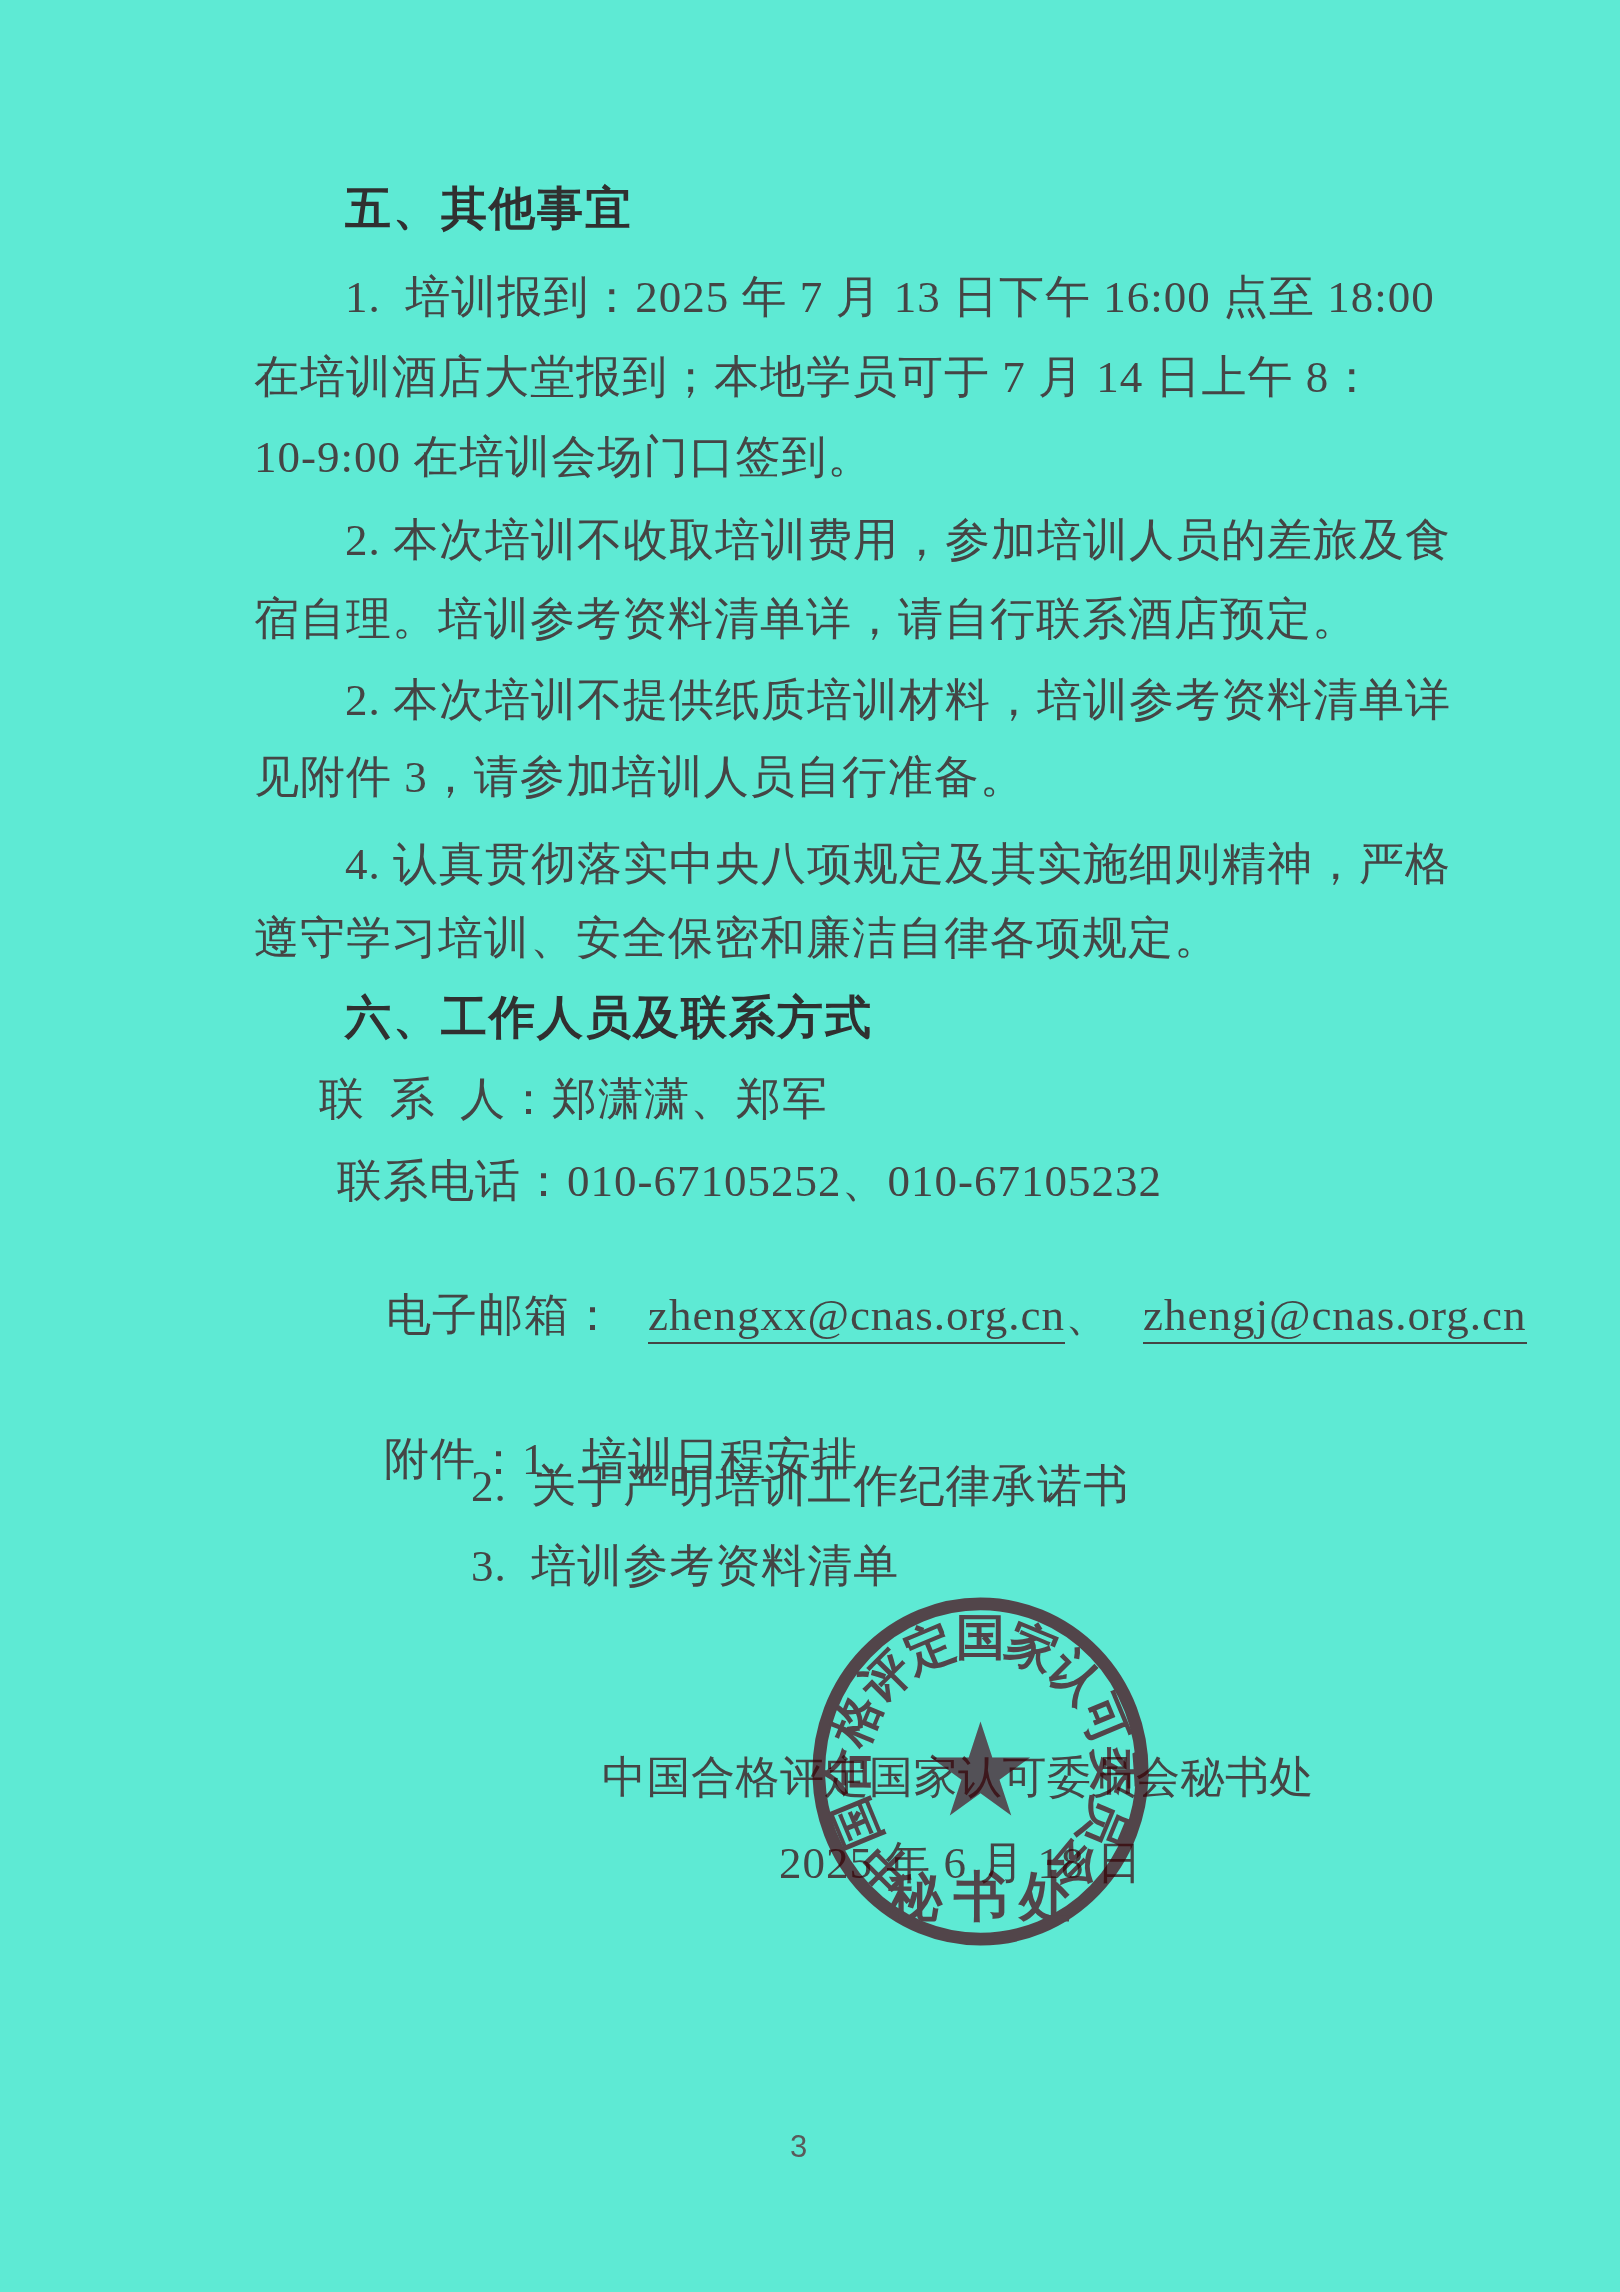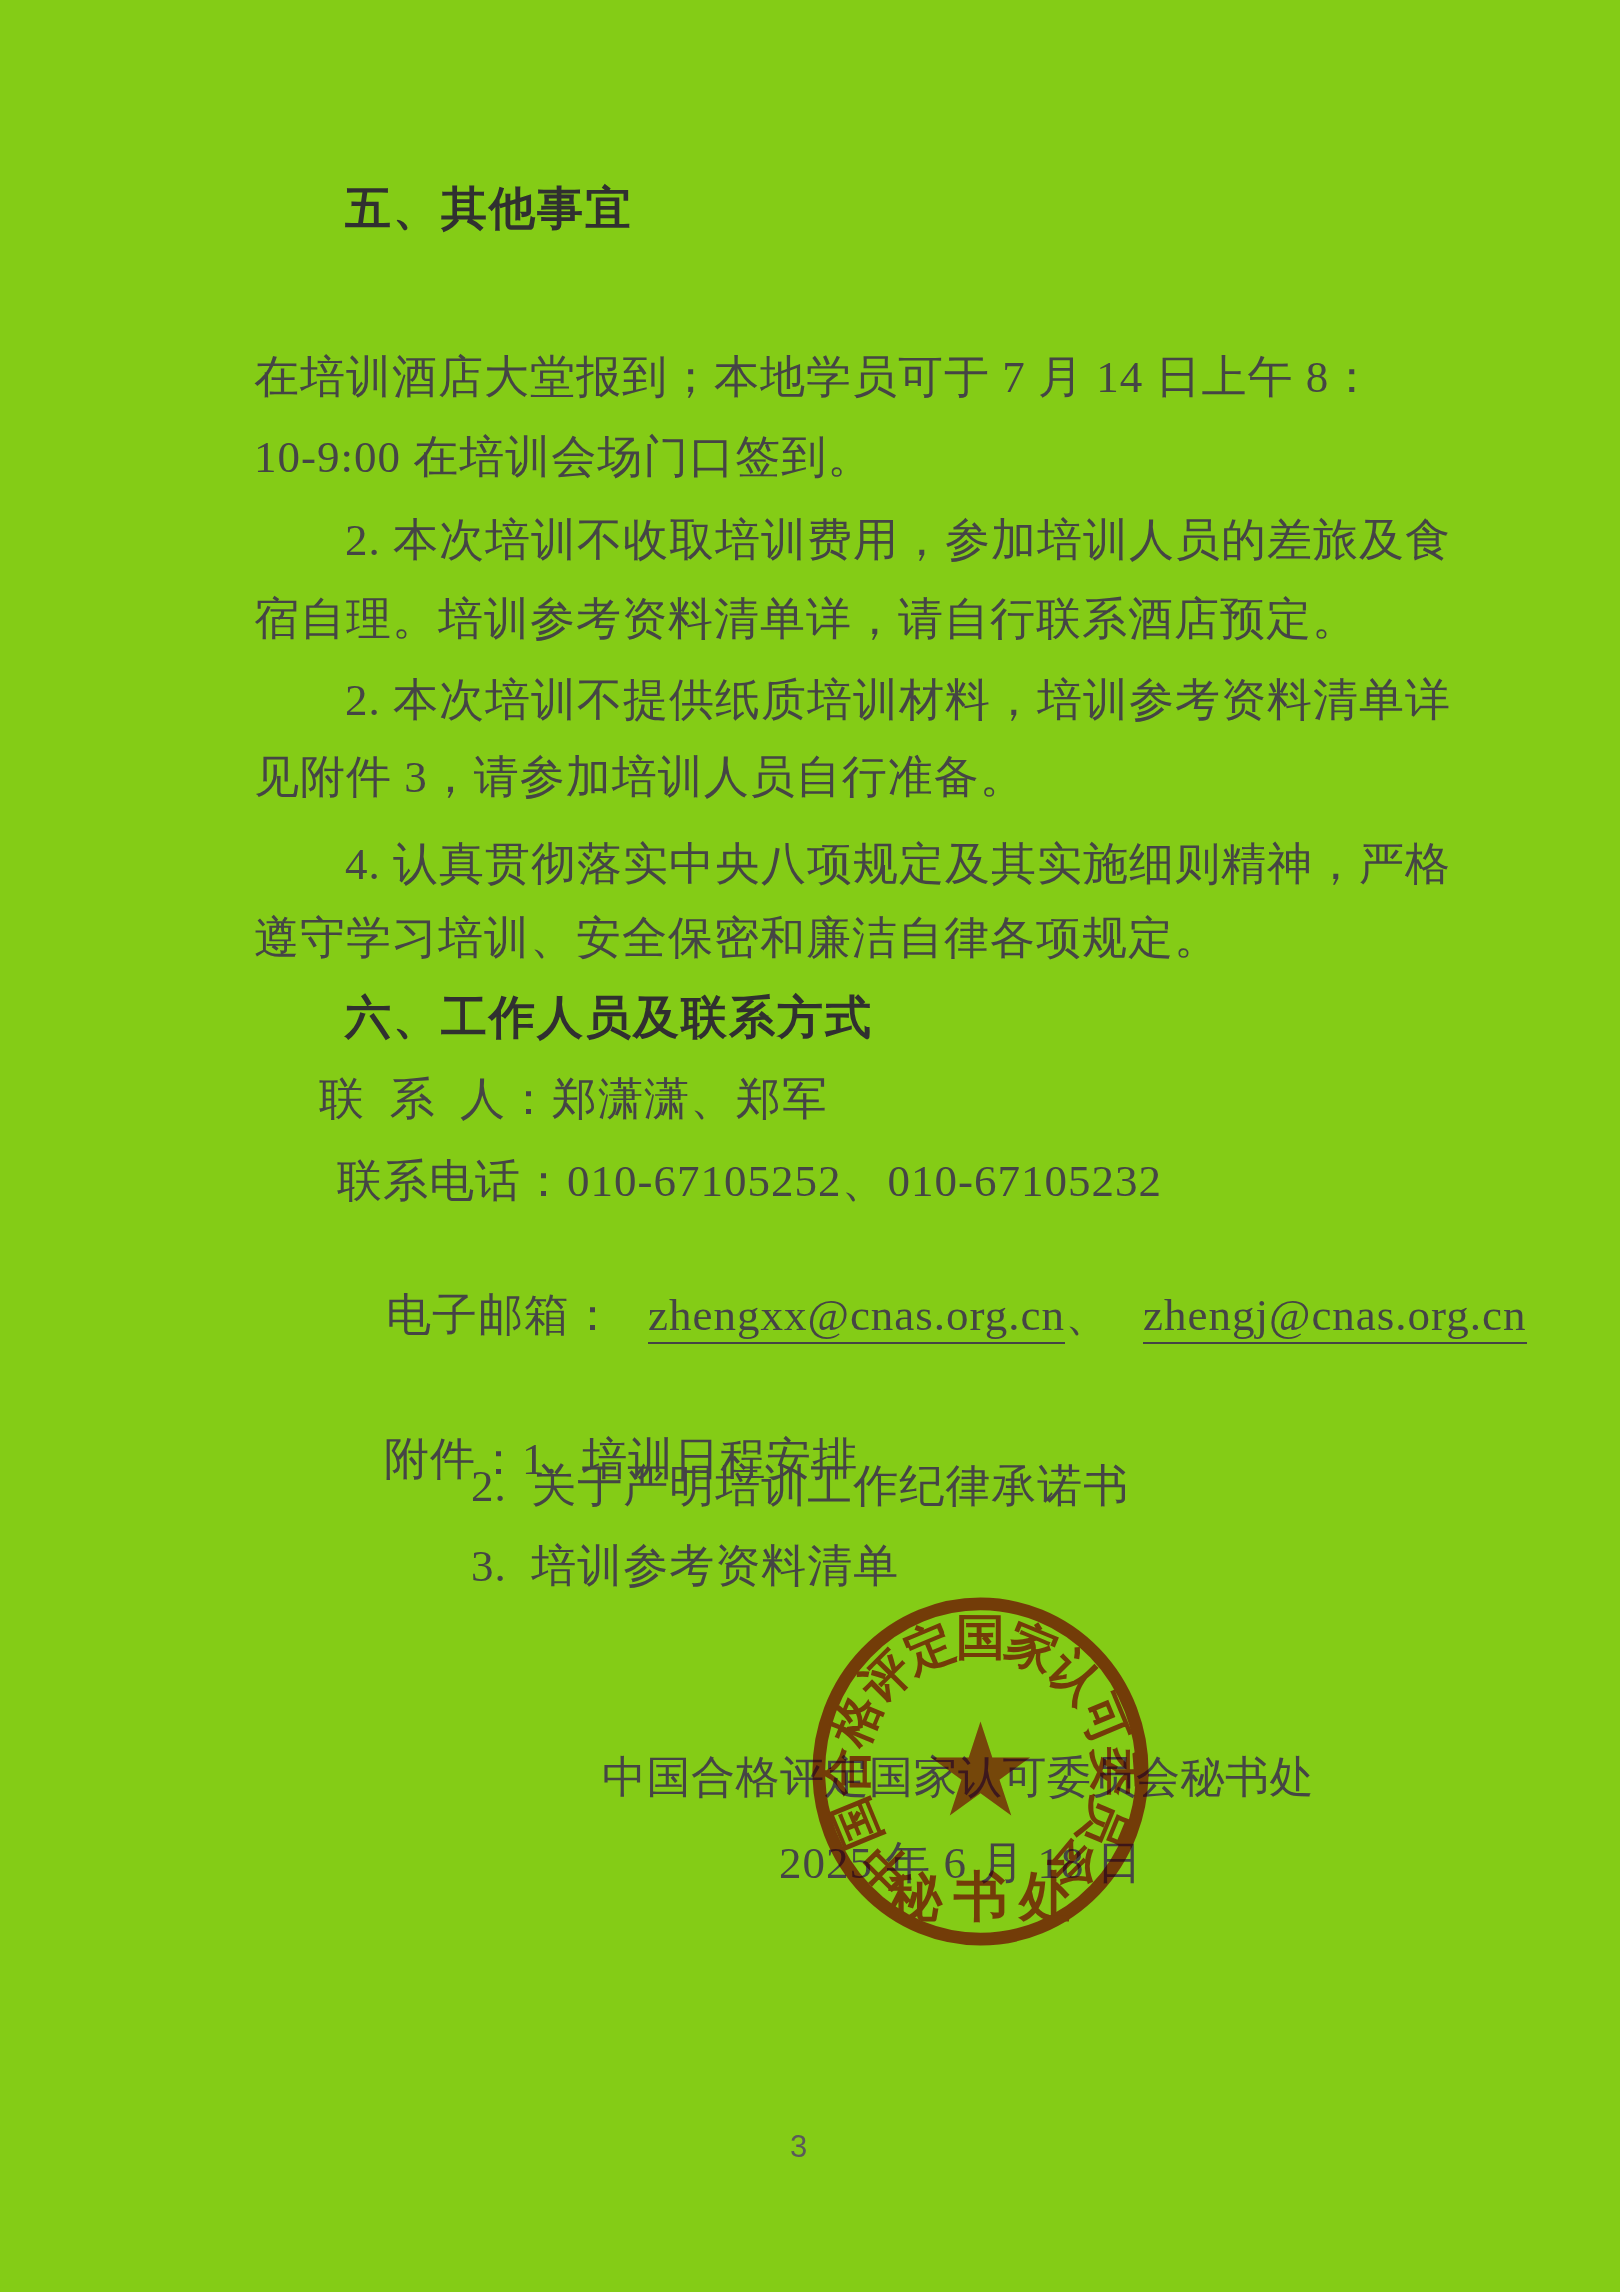--- a/index.html
+++ b/index.html
@@ -1,20 +1,20 @@
 <!DOCTYPE html>
 <html><head>
 <meta charset="utf-8">
 <style>
   html,body { margin:0; padding:0; background:#888; }
   .page {
     position: relative;
     width: 1620px;
     height: 2293px;
-    background: #84cc16;
+    background: #5eead4;
     margin: 0 auto;
     overflow: hidden;
     font-family: "Liberation Serif", "DejaVu Serif", serif;
     color: #454545;
   }
   .line {
     position: absolute;
     font-size: 45px;
     line-height: 53px;
     white-space: pre;
@@ -58,20 +58,21 @@
   .stamp .star-glyph { font-size: 132px; font-weight: normal; fill: #e04a5c; }
   .stamp .seal-bottom { font-size: 55px; letter-spacing: 12px; }
 </style>
 </head>
 <body>
 
 <div class="page">
 
   <div class="line heading" style="left:345px; top:182px;">五、其他事宜</div>
 
+  <div class="line" style="left:345px; top:271px;">1.  培训报到：2025 年 7 月 13 日下午 16:00 点至 18:00</div>
   <div class="line" style="left:254px; top:351px;">在培训酒店大堂报到；本地学员可于 7 月 14 日上午 8：</div>
   <div class="line" style="left:254px; top:431px;">10-9:00 在培训会场门口签到。</div>
 
   <div class="line" style="left:345px; top:514px;">2. 本次培训不收取培训费用，参加培训人员的差旅及食</div>
   <div class="line" style="left:254px; top:593px;">宿自理。培训参考资料清单详，请自行联系酒店预定。</div>
 
   <div class="line" style="left:345px; top:674px;">2. 本次培训不提供纸质培训材料，培训参考资料清单详</div>
   <div class="line" style="left:254px; top:751px;">见附件 3，请参加培训人员自行准备。</div>
 
   <div class="line" style="left:345px; top:838px;">4. 认真贯彻落实中央八项规定及其实施细则精神，严格</div>

